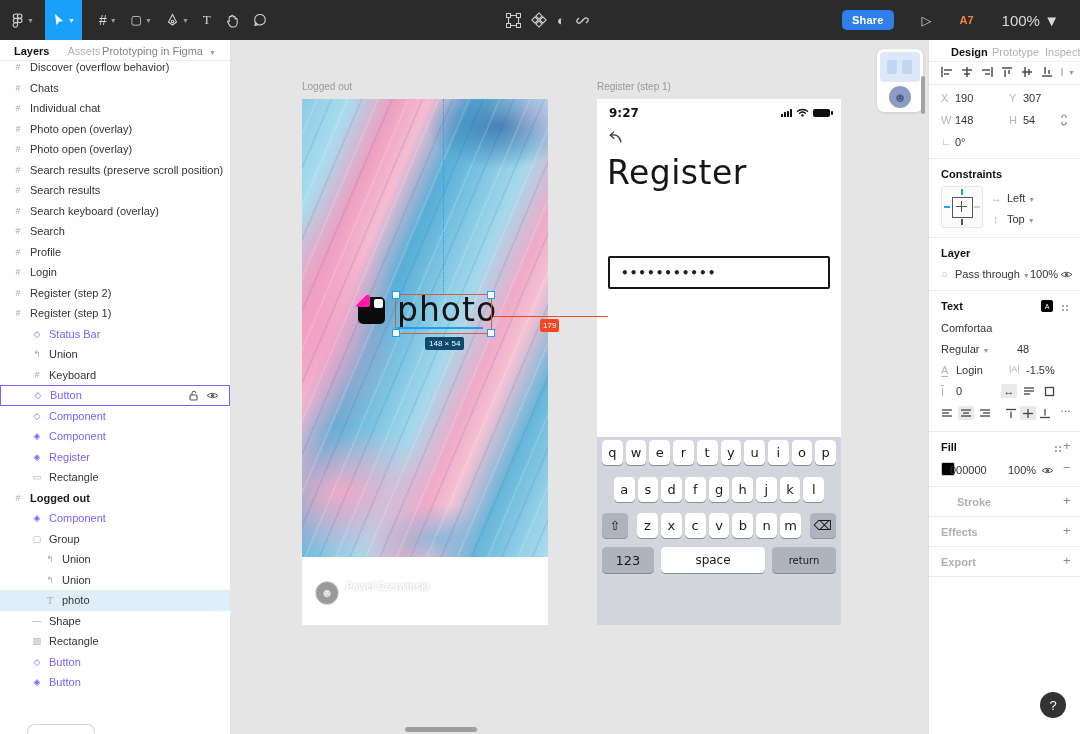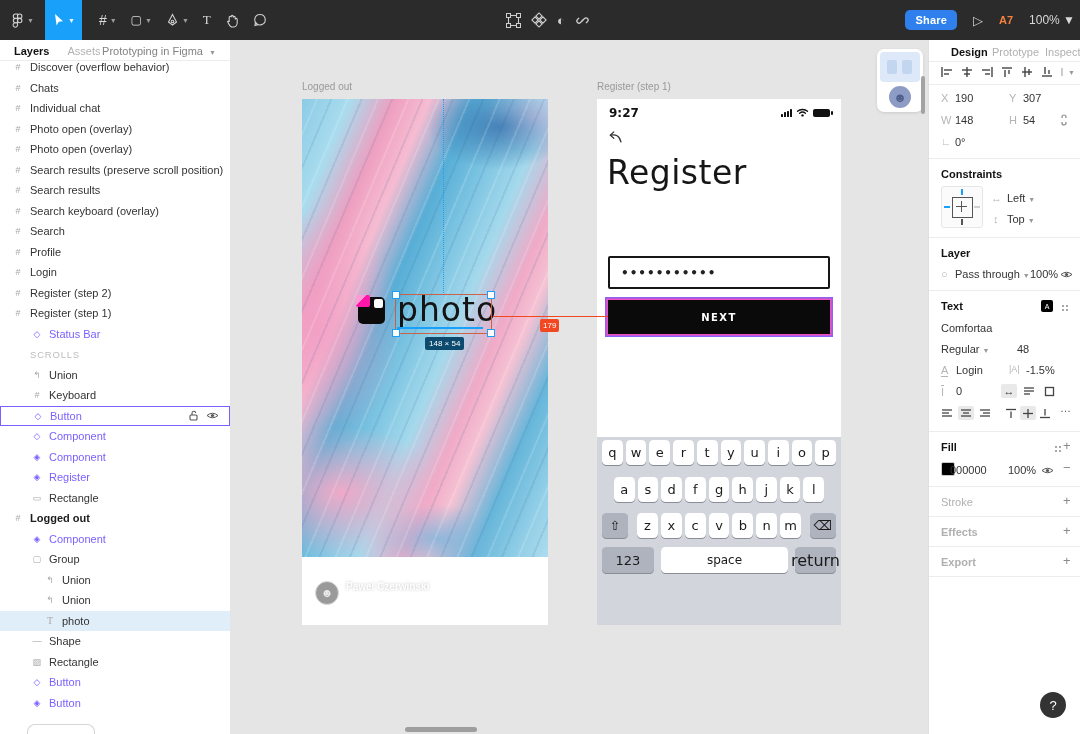--- a/index.html
+++ b/index.html
@@ -12,21 +12,21 @@
   
   #toolbar{position:absolute;left:0;top:0;width:1080px;height:40px;background:#2b2b2b;z-index:50}
   .tgrp{position:absolute;top:0;height:40px;display:flex;align-items:center}
   .tbtn{height:40px;display:flex;align-items:center;justify-content:center;padding:0 7px;color:#d9d9d9}
   .tbtn .caret{font-size:7px;color:#9a9a9a;margin-left:3px}
   .tbtn.active{background:#18a0fb}
   .tbtn.active .caret{color:#eaf6ff}
   #share-btn{background:#2f80ed;color:#fff;font-size:11px;font-weight:700;border-radius:5px;
              padding:4px 10px;letter-spacing:.2px}
   .t-user{color:#f5813c;font-size:11px;font-weight:700}
-  .t-zoom{color:#d9d9d9;font-size:12px}
+  .t-zoom{color:#d9d9d9;font-size:15px}
 
   
   #sidebar{position:absolute;left:0;top:40px;width:230px;height:694px;background:#fff;
            border-right:1px solid #e4e4e4;z-index:40}
   #sb-head{position:absolute;left:0;top:0;width:100%;height:18px;display:flex;align-items:center;
            font-size:11px;border-bottom:1px solid #ececec;padding-top:2px}
   #layers-list{position:absolute;left:0;top:17px;width:100%}
   .lrow{height:20.5px;display:flex;align-items:center;font-size:11px;position:relative;box-sizing:border-box}
   .lrow .licon{width:12px;text-align:center;margin-right:6px;font-size:9px;color:#a9a9a9;flex:none}
   .lrow .llabel{white-space:nowrap;color:#333}
@@ -229,21 +229,21 @@
       </svg>
     <span style="color:#cfcfcf;font-size:13px">◐</span>
     <svg width="15" height="15" viewBox="0 0 15 15">
       <g fill="none" stroke="#cfcfcf" stroke-width="1.2">
         <path d="M6.2 8.8 9.5 5.5a2.1 2.1 0 0 1 3 3l-1.6 1.6"></path>
         <path d="M8.8 6.2 5.5 9.5a2.1 2.1 0 0 1-3-3l1.6-1.6"></path>
         </g>
       </svg>
   </div>
 
-  <div class="tgrp" style="right:5px;gap:16px">
+  <div class="tgrp" style="right:21px;gap:28px">
     <div id="share-btn">Share</div>
     <span style="color:#cfcfcf;font-size:13px">▷</span>
     <span class="t-user">A7</span>
     <span class="t-zoom"><span>100%</span>
       <span class="caret">▼</span></span>
   </div>
 </div>
 
 <div id="sidebar">
   <div id="sb-head">
@@ -303,21 +303,20 @@
         <span class="llabel">Register (step 2)</span>
       </div>
       <div class="lrow ind0">
         <span class="licon">#</span>
         <span class="llabel">Register (step 1)</span>
       </div>
       <div class="lrow ind1 purple">
         <span class="licon">◇</span>
         <span class="llabel">Status Bar</span>
       </div>
-      <div class="lsec inds">SCROLLS</div>
       <div class="lrow ind1">
         <span class="licon">↰</span>
         <span class="llabel">Union</span>
       </div>
       <div class="lrow ind1">
         <span class="licon">#</span>
         <span class="llabel">Keyboard</span>
       </div>
       <div class="lrow ind1 purple selected">
         <span class="licon">◇</span>
@@ -436,21 +435,20 @@
       <span class="battery"></span>
     </div>
     <svg class="abs" style="left:10px;top:30px" width="17" height="16" viewBox="0 0 17 16">
       <g fill="none" stroke="#333" stroke-width="1.2" stroke-linecap="round">
         <path d="M14 13C12.5 6.5 8.5 5 3.5 6.2"></path>
           <path d="M6.8 2.8 3.3 6.3 6.8 9.3"></path>
         </g>
       </svg>
     <div id="f2-title">Register</div>
     <div class="f2-input" style="top:157px;letter-spacing:1px;font-weight:700">•••••••••••</div>
-    <div id="next-btn">NEXT</div>
 
     <div id="kbd">
       <div id="kb-row1" class="krow">
           <div class="kkey">q</div>
           <div class="kkey">w</div>
           <div class="kkey">e</div>
           <div class="kkey">r</div>
           <div class="kkey">t</div>
           <div class="kkey">y</div>
           <div class="kkey">u</div>
@@ -478,21 +476,21 @@
             <div class="kkey">v</div>
             <div class="kkey">b</div>
             <div class="kkey">n</div>
             <div class="kkey">m</div>
           </div>
         <div class="kkey gray" style="width:26px">⌫</div>
       </div>
       <div id="kb-row4" class="krow">
         <div class="kkey gray" style="width:52px;height:26px">123</div>
         <div class="kkey" style="flex:1;margin:0 7px;height:26px;font-size:12px">space</div>
-        <div class="kkey gray" style="width:41px;height:26px;font-size:16px">return</div>
+        <div class="kkey gray" style="width:64px;height:26px;font-size:10px">return</div>
       </div>
 
     </div>
   </div>
 
   <div id="guide-v"></div>
   <div id="sel-underline"></div>
   <div id="sel-box">
     <div class="handle" style="left:-4px;top:-4px"></div>
     <div class="handle" style="right:-4px;top:-4px"></div>
@@ -730,21 +728,21 @@
   <span class="abs swatch" style="left:12px;top:422px"></span>
   <span class="abs" style="left:21px;top:424px">000000</span>
   <span class="abs" style="left:79px;top:424px">100%</span>
   <svg class="abs" style="left:112px;top:426px" width="13" height="9" viewBox="0 0 13 9">
     <path d="M1 4.5Q6.5 0 12 4.5 6.5 9 1 4.5Z" fill="none" stroke="#555" stroke-width="1"></path>
       <circle cx="6.5" cy="4.5" r="1.6" fill="#555"></circle>
     </svg>
   <span class="abs plus" style="left:134px;top:421px">−</span>
   <div class="pdiv" style="top:446px"></div>
 
-  <span class="abs pgray" style="left:12px;top:456px;font-weight:400">Stroke</span>
+  <span class="abs pgray" style="left:28px;top:456px;font-weight:700">Stroke</span>
   <span class="abs plus" style="left:134px;top:454px">+</span>
   <div class="pdiv" style="top:476px"></div>
   <span class="abs pgray" style="left:12px;top:486px;font-weight:700">Effects</span>
   <span class="abs plus" style="left:134px;top:484px">+</span>
   <div class="pdiv" style="top:506px"></div>
   <span class="abs pgray" style="left:12px;top:516px;font-weight:700">Export</span>
   <span class="abs plus" style="left:134px;top:514px">+</span>
   <div class="pdiv" style="top:536px"></div>
 
   <div id="help-btn">?</div>

